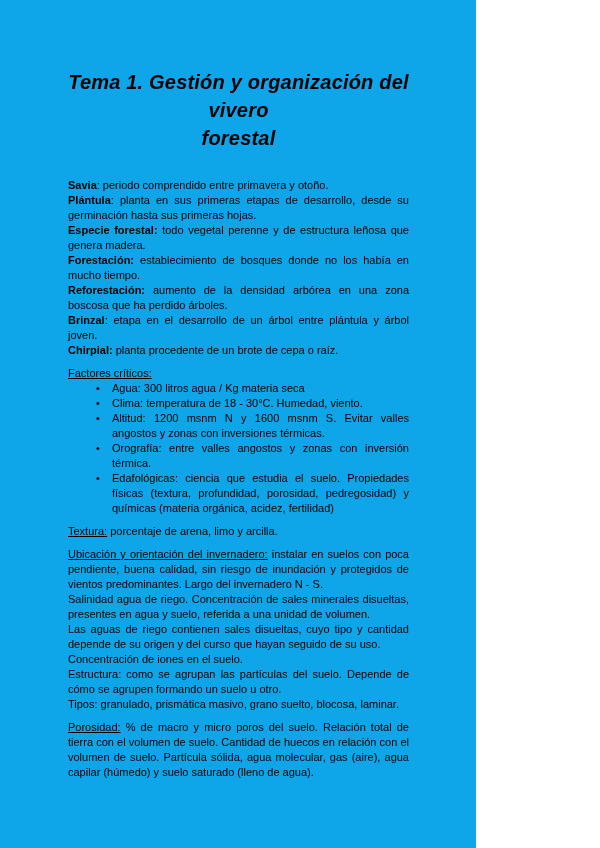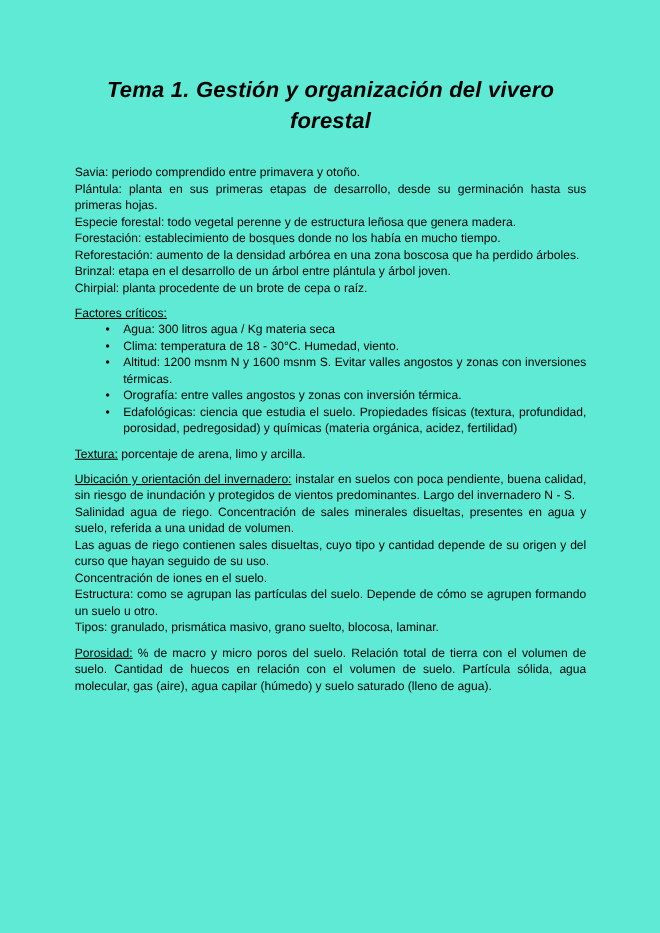--- a/index.html
+++ b/index.html
@@ -9,45 +9,45 @@
     color: #000000;
   }
   body {
     width: 600px;
     height: 848px;
     overflow: hidden;
     font-family: "Liberation Sans", "DejaVu Sans", sans-serif;
   }
   .page {
     box-sizing: border-box;
-    width: 600px;
+    width: 476px;
     height: 848px;
     padding: 68px 67px 0 68px;
-    background: #5eead4;
+    background: #0ea5e9;
   }
   .doc-title {
     margin: 0 0 26px 0;
     font-size: 20px;
     line-height: 28px;
     font-weight: bold;
     font-style: italic;
     text-align: center;
     letter-spacing: 0.2px;
   }
   .body-text p {
     margin: 0;
     font-size: 11px;
     line-height: 15px;
     text-align: justify;
   }
   .body-text .gap {
     margin-top: 8px;
   }
   b.term {
-    font-weight: normal;
+    font-weight: bold;
   }
   .uline {
     text-decoration: underline;
   }
   ul.bullets {
     margin: 0;
     padding: 0 0 0 44px;
     list-style: none;
   }
   ul.bullets li {

